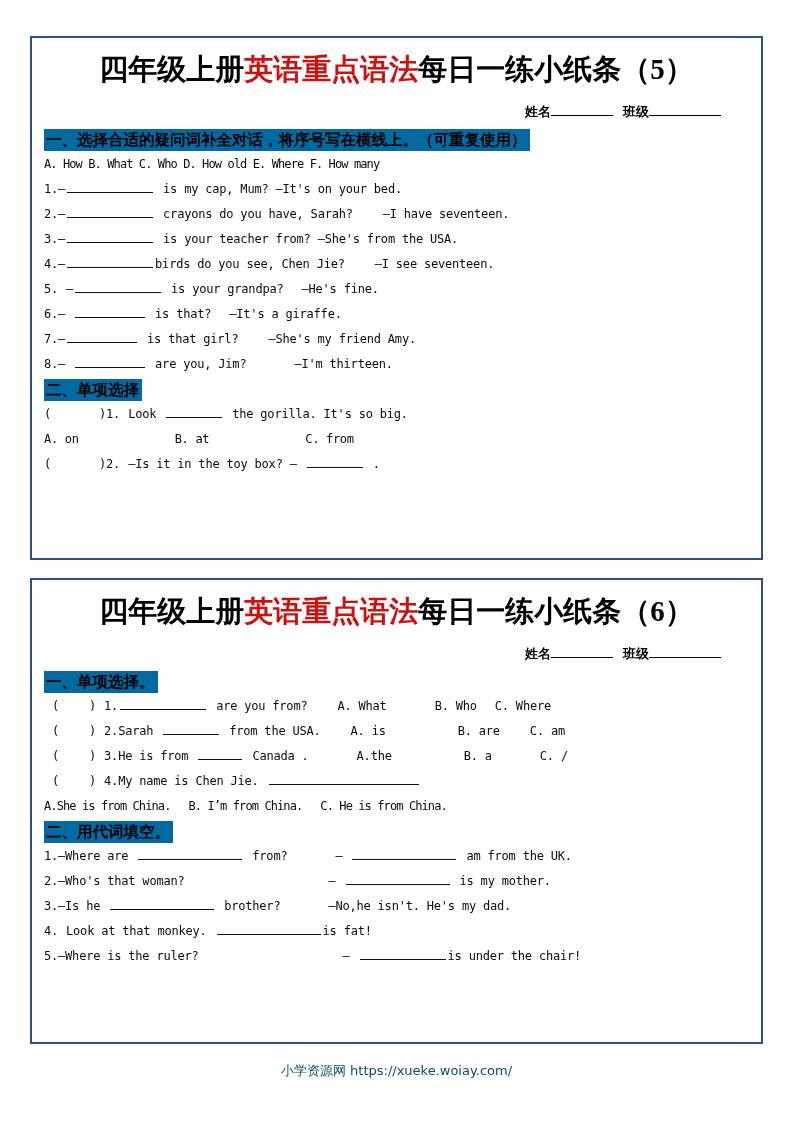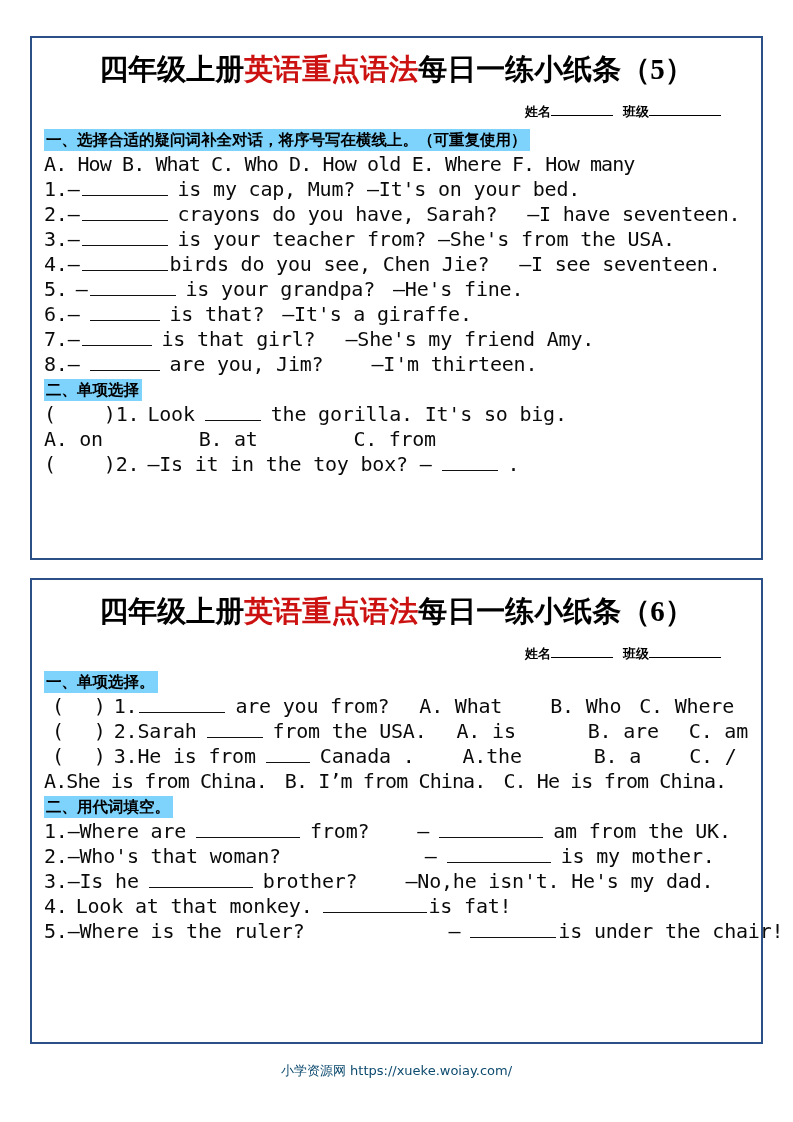--- a/index.html
+++ b/index.html
@@ -81,35 +81,35 @@
     height: 15px;
     vertical-align: baseline;
   }
   .rule-name { width: 62px; }
   .rule-class { width: 72px; }
   .gap-sm { display: inline-block; width: 10px; }
 
   
   .sec-head {
     display: inline-block;
-    background: #7dd3fc;
+    background: #0369a1;
     font-family: "DejaVu Sans", "Liberation Sans", sans-serif;
     font-weight: 600;
     font-size: 15.5px;
     line-height: 20px;
     color: #000;
     padding: 1px 3px 1px 2px;
     margin: 2px 0 1px 2px;
     white-space: nowrap;
   }
 
   
   .qline {
     font-family: "DejaVu Sans Mono", "Liberation Mono", monospace;
-    font-size: 20px;
+    font-size: 12px;
     line-height: 25px;
     color: #0a0a0a;
     white-space: nowrap;
     padding-left: 2px;
     letter-spacing: -0.2px;
   }
   .qline.tight { letter-spacing: -0.9px; }
   .qline.opts  { letter-spacing: -0.3px; }
 
   .blank {
@@ -234,20 +234,23 @@
       </div>
 
       <div class="qline">
         <span class="sp1"></span><span>(</span><span class="sp3"></span><span>)</span><span class="sp1"></span><span>2.</span><span>Sarah</span><span class="sp1"></span><span class="blank b-sm"></span><span class="sp1"></span><span>from the USA.</span><span class="sp3"></span><span>A. is</span><span class="sp5"></span><span>B. are</span><span class="sp3"></span><span>C. am</span>
       </div>
 
       <div class="qline">
         <span class="sp1"></span><span>(</span><span class="sp3"></span><span>)</span><span class="sp1"></span><span>3.</span><span>He is from</span><span class="sp1"></span><span class="blank b-xs"></span><span class="sp1"></span><span>Canada .</span><span class="sp4"></span><span>A.the</span><span class="sp5"></span><span>B. a</span><span class="sp4"></span><span>C. /</span>
       </div>
 
+      <div class="qline">
+        <span class="sp1"></span><span>(</span><span class="sp3"></span><span>)</span><span class="sp1"></span><span>4.</span><span>My name is Chen Jie.</span><span class="sp1"></span><span class="blank b-xxl"></span>
+      </div>
 
       <div class="qline tight">
         <span>A.She is from China.</span><span class="sp2"></span><span>B. I’m from China.</span><span class="sp2"></span><span>C. He is from China.</span>
       </div>
 
       <div class="sec-head">二、用代词填空。</div>
 
       <div class="qline">
         <span>1.</span><span>—Where are</span><span class="sp1"></span><span class="blank b-xl"></span><span class="sp1"></span><span>from?</span><span class="sp4"></span><span>—</span><span class="sp1"></span><span class="blank b-xl"></span><span class="sp1"></span><span>am from the UK.</span>
       </div>

